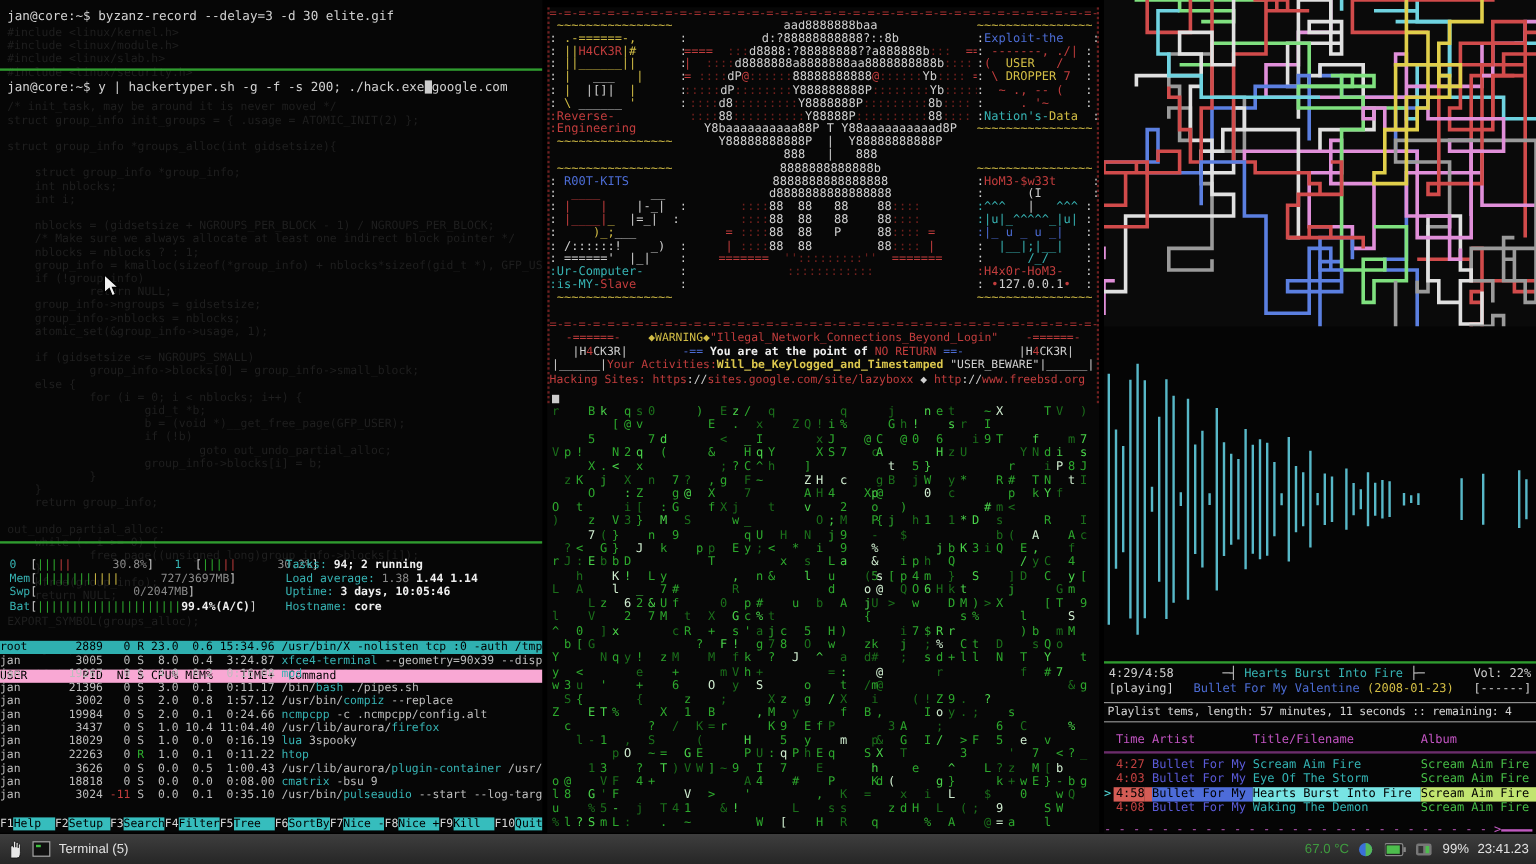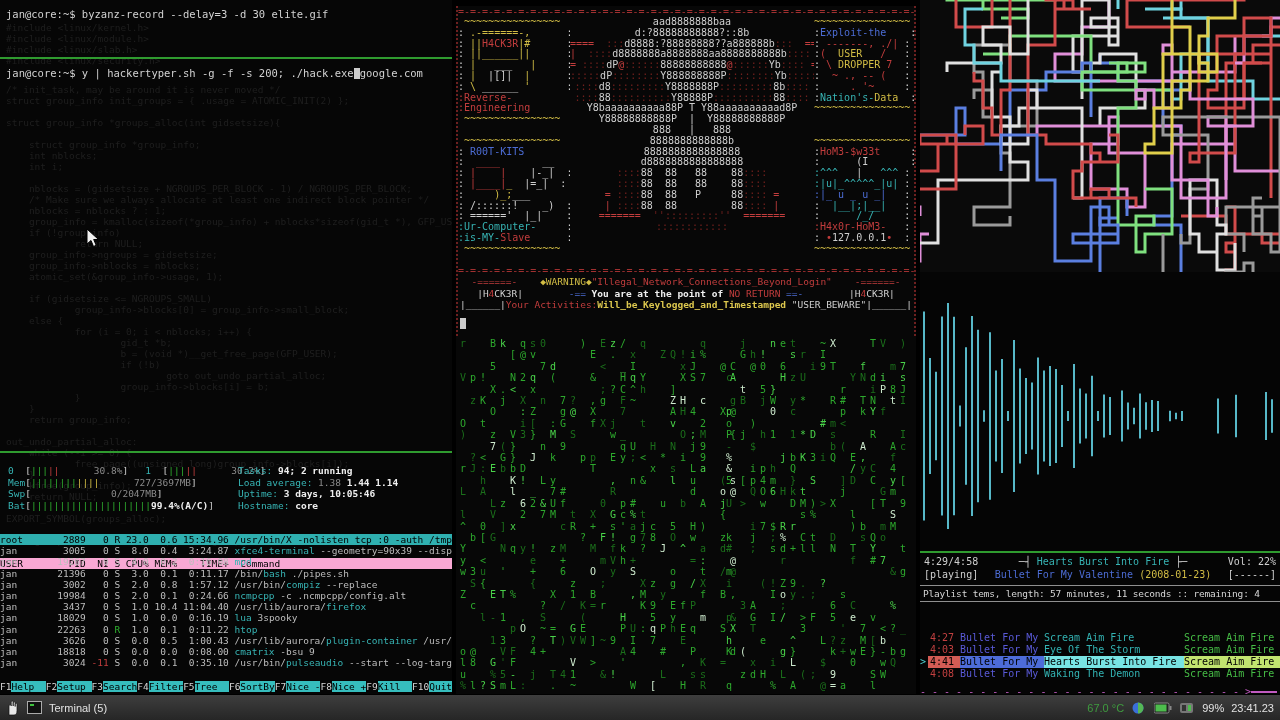--- a/index.html
+++ b/index.html
@@ -254,20 +254,21 @@
             <div class="aline"><span class="sg-w">: </span><span class="sg-r">•</span><span class="sg-w">127.0.0.1</span><span class="sg-r">•</span><span class="sg-w">  :</span></div>
             <div class="aline"><span class="sg-y">~~~~~~~~~~~~~~~~</span></div>
             <div class="aline">&nbsp;</div>
           </div>
       </div>
       <div class="red-dash">=-=-=-=-=-=-=-=-=-=-=-=-=-=-=-=-=-=-=-=-=-=-=-=-=-=-=-=-=-=-=-=-=-=-=-=-=-=-=-=-</div>
       <div id="spooky-warning">
           <div class="aline"><span class="sg-r">-======-</span><span class="sg-sp">    </span><span class="sg-y">◆WARNING◆</span><span class="sg-r">"Illegal_Network_Connections_Beyond_Login"</span><span class="sg-sp">    </span><span class="sg-r">-======-</span></div>
           <div class="aline"><span class="sg-w">|H</span><span class="sg-r">4</span><span class="sg-w">CK3R|</span><span class="sg-sp">        </span><span class="sg-b">-== </span><span class="sg-wb">You are at the point of </span><span class="sg-r">NO RETURN</span><span class="sg-b"> ==-</span><span class="sg-sp">        </span><span class="sg-w">|H</span><span class="sg-r">4</span><span class="sg-w">CK3R|</span></div>
           <div class="aline"><span class="sg-w">|______|</span><span class="sg-r">Your Activities:</span><span class="sg-yb">Will_be_Keylogged_and_Timestamped</span><span class="sg-w"> "USER_BEWARE"</span><span class="sg-w">|______|</span></div>
+          <div class="aline left"><span class="sg-r">Hacking Sites: https</span><span class="sg-w">://</span><span class="sg-r">sites.google.com/site/lazyboxx</span><span class="sg-w"> ◆ </span><span class="sg-r">http</span><span class="sg-w">://</span><span class="sg-r">www.freebsd.org</span></div>
         </div>
       <div style="margin:1px 0 0 2px"><span class="cursor-block"></span></div>
     </div>
     <div id="matrix-pane">
         <pre class="mcol" style="left: 4px;"><span class="m0">r</span>
  
  
 <span class="m0">V</span>
  
  
@@ -1801,24 +1802,27 @@
         <span class="sg-w">4:29/4:58</span>
         <span><span class="sg-w">─┤ </span><span class="sg-c">Hearts Burst Into Fire</span><span class="sg-w"> ├─</span></span>
         <span class="sg-w">Vol: 22%</span>
       </div>
       <div class="mline" id="mus-line2">
         <span class="sg-w">[playing]</span>
         <span><span class="sg-b">Bullet For My Valentine</span><span class="sg-y"> (2008-01-23)</span></span>
         <span class="sg-w">[------]</span>
       </div>
       <div id="mus-info">Playlist tems, length: 57 minutes, 11 seconds :: remaining: 4</div>
+      <div id="mus-header">
+        <div class="prow"><span class="pmark"> </span><span class="ptime" style="color:#c455c4">Time</span><span class="pgap"></span><span class="partist" style="color:#c455c4">Artist</span><span class="ptitle" style="color:#c455c4">Title/Filename</span><span class="palbum" style="color:#c455c4">Album</span></div>
+      </div>
       <div id="mus-rows">
           <div class="prow"><span class="pmark"> </span><span class="ptime">4:27</span><span class="pgap"> </span><span class="partist">Bullet For My</span><span class="ptitle">Scream Aim Fire</span><span class="palbum">Scream Aim Fire</span></div>
           <div class="prow"><span class="pmark"> </span><span class="ptime">4:03</span><span class="pgap"> </span><span class="partist">Bullet For My</span><span class="ptitle">Eye Of The Storm</span><span class="palbum">Scream Aim Fire</span></div>
-          <div class="prow psel"><span class="pmark">&gt;</span><span class="ptime bg-time bgc">4:41</span><span class="pgap bg-time bgc"> </span><span class="partist bg-art bgc">Bullet For My</span><span class="ptitle bg-tit bgc">Hearts Burst Into Fire</span><span class="palbum bg-alb bgc">Scream Aim Fire</span></div>
+          <div class="prow psel"><span class="pmark">&gt;</span><span class="ptime bg-time bgc">4:58</span><span class="pgap bg-time bgc"> </span><span class="partist bg-art bgc">Bullet For My</span><span class="ptitle bg-tit bgc">Hearts Burst Into Fire</span><span class="palbum bg-alb bgc">Scream Aim Fire</span></div>
           <div class="prow"><span class="pmark"> </span><span class="ptime">4:08</span><span class="pgap"> </span><span class="partist">Bullet For My</span><span class="ptitle">Waking The Demon</span><span class="palbum">Scream Aim Fire</span></div>
         </div>
       <div id="mus-dash">
           <pre>- - - - - - - - - - - - - - - - - - - - - - - - - - - - - - - - - - - - - - - - - - - - - - - - - - - - - - - - </pre>
           <span>&gt;</span>
           <span id="dash-tail"></span>
         </div>
     </div>
   </div>
 

